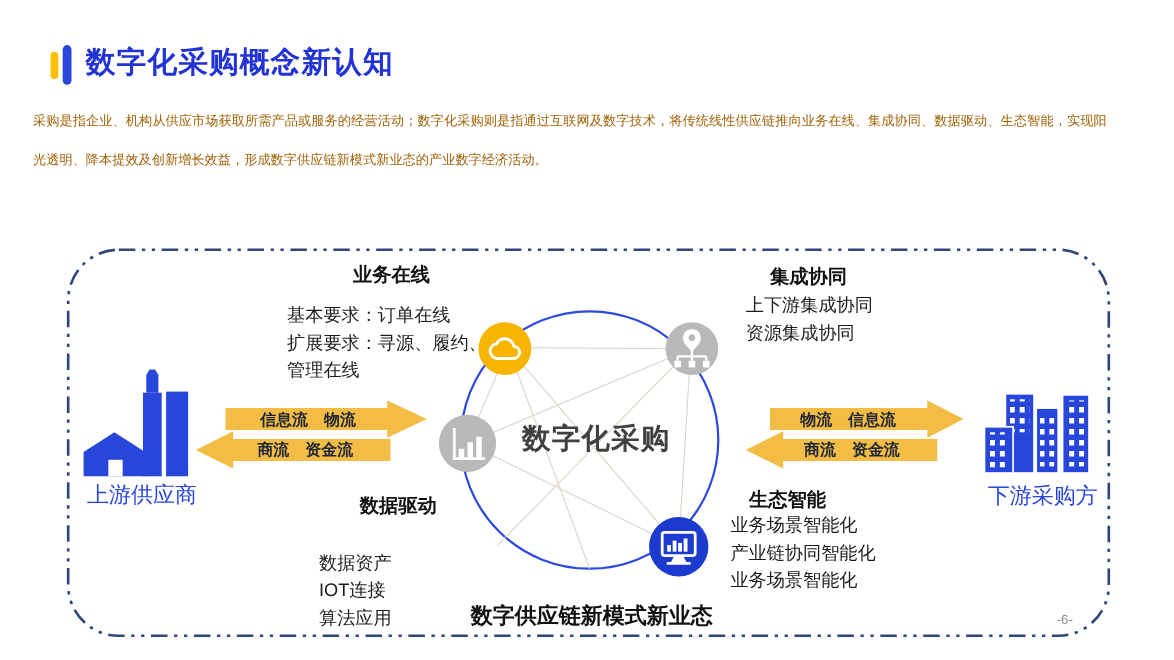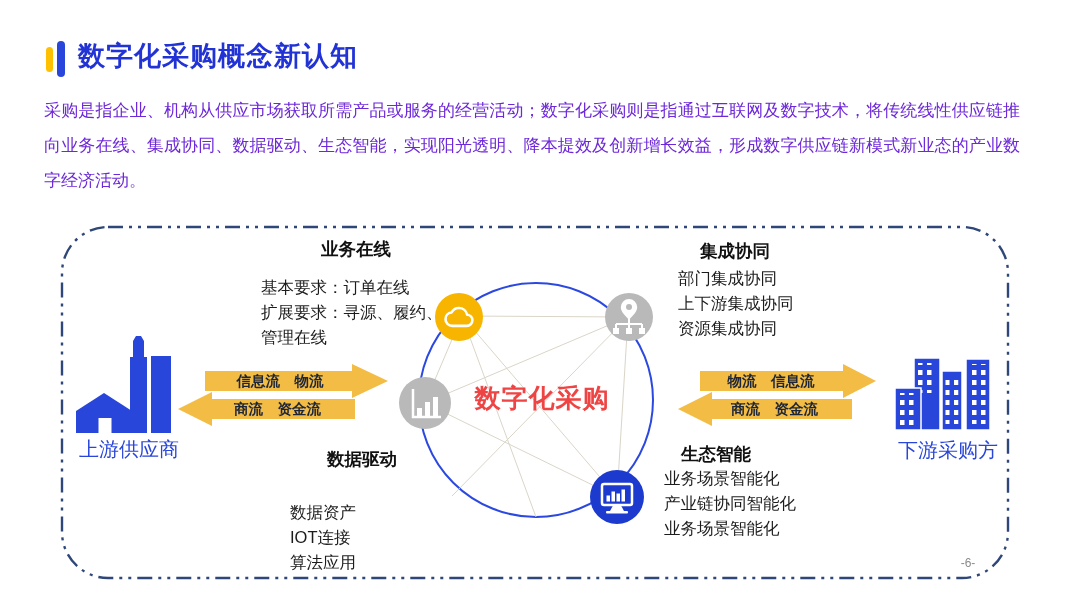--- a/index.html
+++ b/index.html
@@ -7,32 +7,32 @@
           font-family:"Liberation Sans",sans-serif;}
 
   
   .bar{position:absolute;border-radius:4px;}
   .bar-yellow{left:46px;top:47px;width:7px;height:25px;background:#FFC000;}
   .bar-blue{left:57px;top:41px;width:8px;height:36px;background:#2946DB;}
   h1.title{position:absolute;left:78px;top:38px;margin:0;font-size:27px;font-weight:bold;
            color:#2233D6;font-family:"DejaVu Serif",serif;letter-spacing:1px;}
 
   
-  .intro{position:absolute;left:44px;top:93px;width:976px;margin:0;font-size:17px;
-         line-height:35px;color:#6d28d9;text-align:justify;}
+  .intro{position:absolute;left:30px;top:93px;width:976px;margin:0;font-size:12px;
+         line-height:35px;color:#a16207;text-align:justify;}
 
   
   svg.gfx{position:absolute;left:0;top:0;width:1067px;height:600px;}
 
   
   .q-title{position:absolute;font-size:17.5px;font-weight:bold;color:#111;text-align:center;}
   .q-body{position:absolute;font-size:16.5px;color:#1c1c1c;line-height:25px;}
 
   .center-label{position:absolute;left:468px;top:381px;width:148px;text-align:center;
-                font-size:26px;font-weight:bold;color:#ef4444;letter-spacing:1px;}
+                font-size:26px;font-weight:bold;color:#404040;letter-spacing:1px;}
 
   .entity-label{position:absolute;font-size:20px;font-weight:normal;color:#2946DB;text-align:center;}
 
   .arrow-text{position:absolute;font-size:14.5px;font-weight:600;color:#1d2637;text-align:center;}
 
   .caption{position:absolute;left:388px;top:546px;width:300px;text-align:center;
            font-size:20px;font-weight:bold;color:#111;}
   .page-num{position:absolute;left:948px;top:556px;width:40px;text-align:center;
             font-size:12px;color:#8b8b8b;}
 </style>
@@ -141,21 +141,20 @@
 
   <div class="q-title" style="left:298px;top:237px;width:116px;">业务在线</div>
   <div class="q-body" style="left:261px;top:275px;">
     <div>基本要求：订单在线</div>
     <div>扩展要求：寻源、履约、</div>
     <div>管理在线</div>
   </div>
 
   <div class="q-title" style="left:690px;top:239px;width:90px;">集成协同</div>
   <div class="q-body" style="left:678px;top:266px;">
-    <div>部门集成协同</div>
     <div>上下游集成协同</div>
     <div>资源集成协同</div>
   </div>
 
   <div class="q-title" style="left:318px;top:447px;width:88px;">数据驱动</div>
   <div class="q-body" style="left:290px;top:500px;">
     <div>数据资产</div>
     <div>IOT连接</div>
     <div>算法应用</div>
   </div>
@@ -170,15 +169,16 @@
   <div class="center-label">数字化采购</div>
 
   <div class="entity-label" style="left:58px;top:436px;width:142px;">上游供应商</div>
   <div class="entity-label" style="left:888px;top:437px;width:120px;">下游采购方</div>
 
   <div class="arrow-text" style="left:215px;top:372px;width:130px;">信息流　物流</div>
   <div class="arrow-text" style="left:205px;top:400px;width:145px;">商流　资金流</div>
   <div class="arrow-text" style="left:706px;top:372px;width:130px;">物流　信息流</div>
   <div class="arrow-text" style="left:702px;top:400px;width:145px;">商流　资金流</div>
 
+  <div class="caption">数字供应链新模式新业态</div>
   <div class="page-num">-6-</div>
 
 </div>
 
 </body></html>

